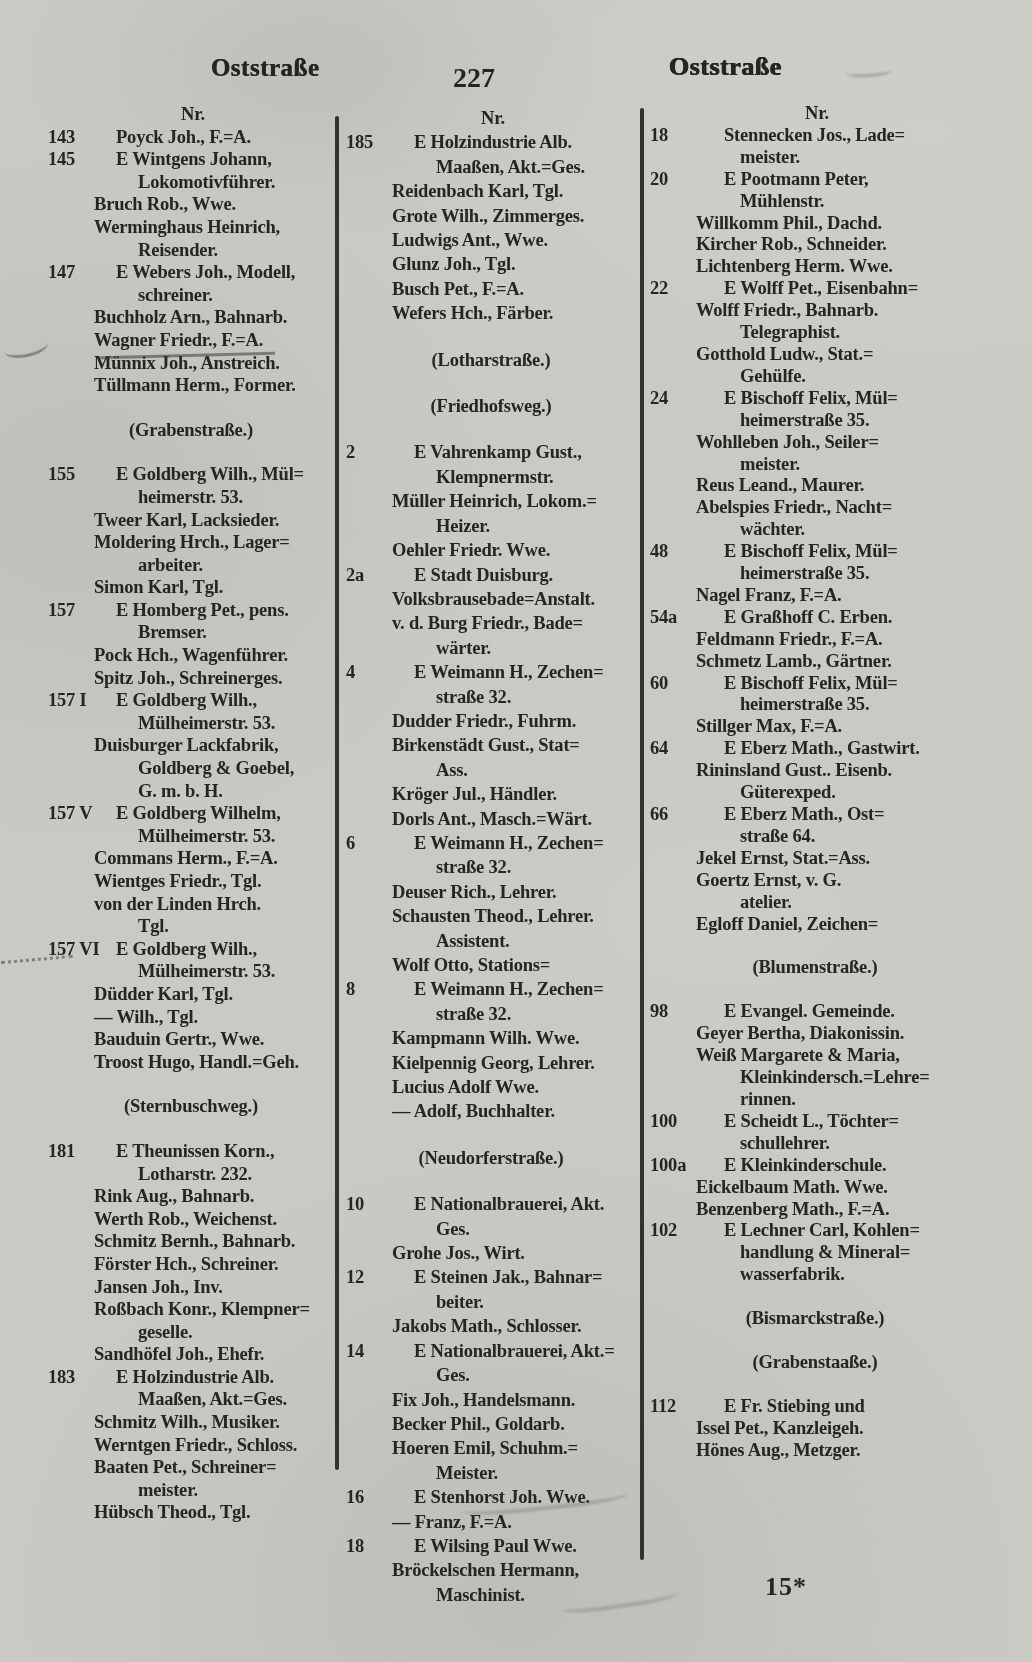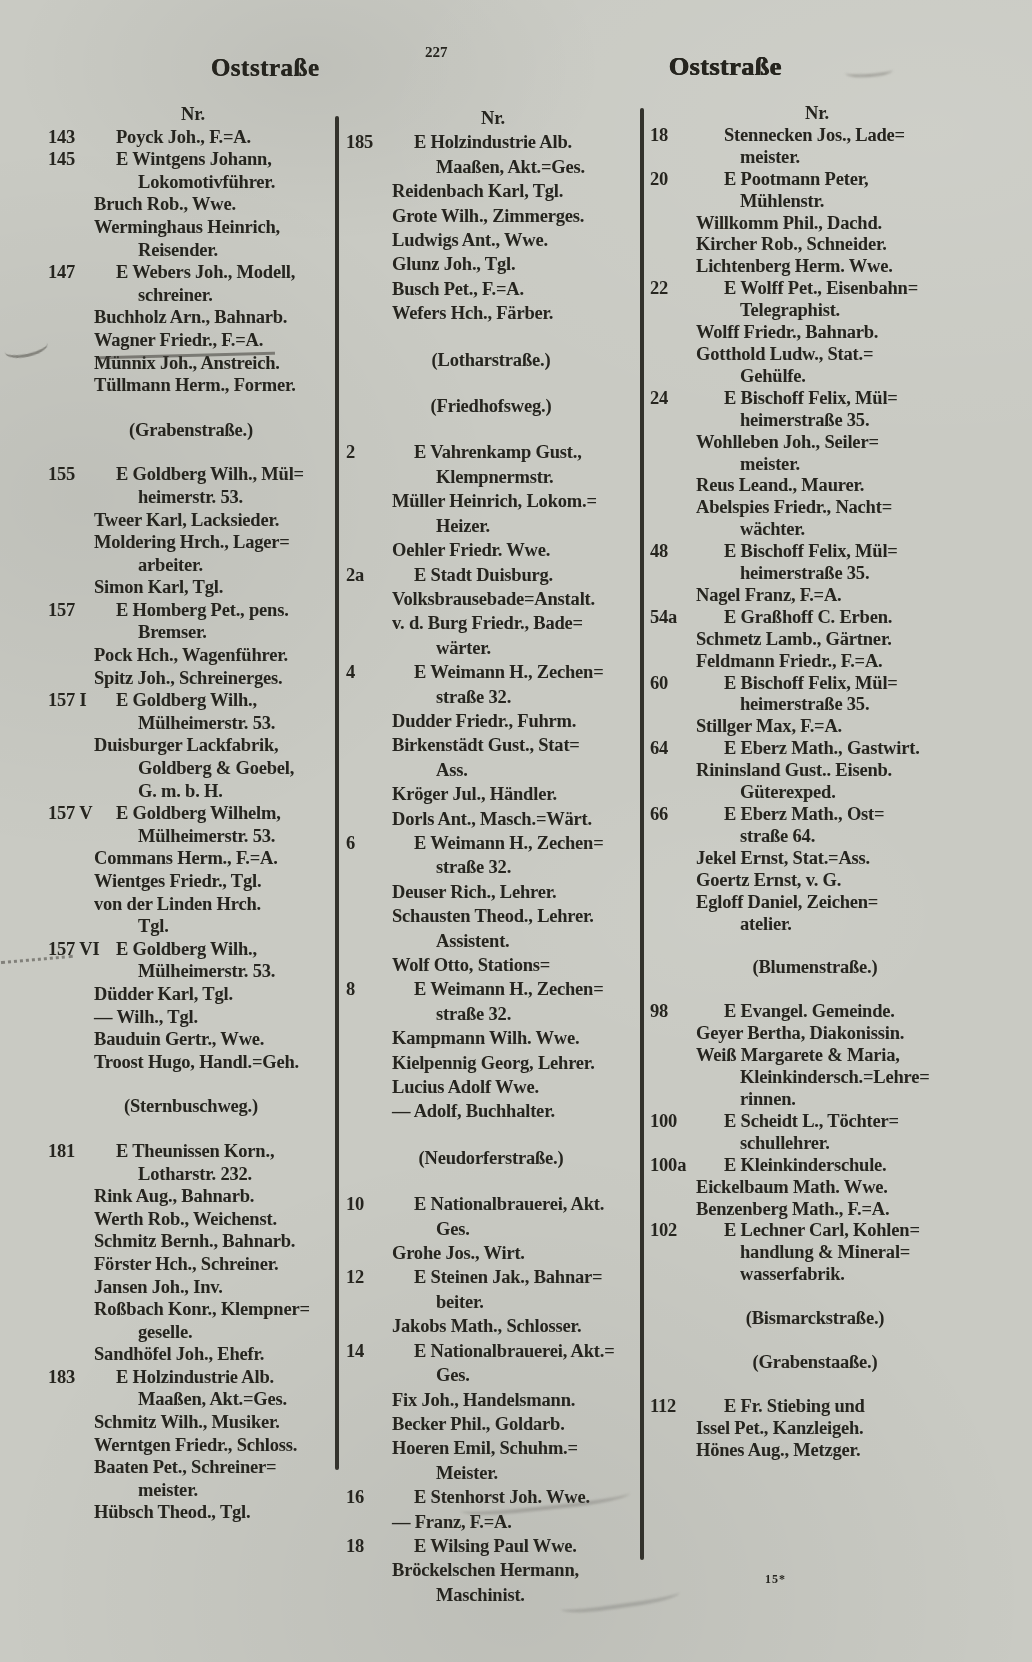--- a/index.html
+++ b/index.html
@@ -10,40 +10,40 @@
       radial-gradient(700px 600px at 8% 30%, rgba(0,0,0,.05), transparent 60%),
       radial-gradient(800px 700px at 50% 96%, rgba(0,0,0,.06), transparent 65%),
       radial-gradient(500px 300px at 30% 4%, rgba(0,0,0,.05), transparent 60%),
       radial-gradient(400px 250px at 70% 55%, rgba(255,255,255,.06), transparent 60%),
       #c9cac3;
     font-family:"Liberation Serif","DejaVu Serif",serif;
     color:#26251f;
   }
   .hdr{position:absolute;font-weight:700;}
   .h-left{left:180px;top:54px;width:170px;text-align:center;font-size:25px;letter-spacing:.5px;text-shadow:.5px 0 currentColor;}
-  .h-num{left:425px;top:44px;width:70px;text-align:left;font-size:15px;}
+  .h-num{left:425px;top:62px;width:70px;text-align:right;font-size:28px;}
   .h-right{left:640px;top:52px;width:170px;text-align:center;font-size:26px;letter-spacing:.5px;text-shadow:.8px 0 currentColor,.4px .4px currentColor;}
   .rule{position:absolute;width:3.5px;background:#33322c;border-radius:2px;}
   .rule1{left:335px;top:116px;height:1354px;}
   .rule2{left:640px;top:108px;height:1452px;}
   .col{position:absolute;}
   .col-1{left:48px;top:103px;width:286px;}
   .col-2{left:346px;top:106px;width:290px;}
   .col-3{left:650px;top:103px;width:330px;}
   .col-1 .line{line-height:22.6px;}
   .col-2 .line{line-height:24.4px;}
   .col-3 .line{line-height:21.9px;}
   .line{display:flex;font-size:18.5px;font-weight:700;white-space:nowrap;letter-spacing:-0.2px;}
   .line .num{flex:none;min-width:56px;margin-right:12px;}
   .col-3 .line .num{min-width:62px;}
   .line.nr{padding-left:4px;justify-content:center;}
   .line.sub{padding-left:46px;}
   .line.cont{padding-left:90px;}
   .line.street{justify-content:center;margin:22px 0;padding-left:0;}
-  .footer{position:absolute;left:765px;top:1572px;font-size:12px;font-weight:700;letter-spacing:1px;}
+  .footer{position:absolute;left:765px;top:1572px;font-size:26px;font-weight:700;letter-spacing:1px;}
   .mark{position:absolute;pointer-events:none;}
   .mark-strike{left:100px;top:354px;width:175px;height:3px;background:rgba(62,60,55,.55);transform:rotate(-1.5deg);filter:blur(.4px);}
   .mark-margin1{left:4px;top:338px;width:44px;height:16px;border-bottom:3px solid rgba(70,68,62,.5);border-radius:50%;transform:rotate(-12deg);filter:blur(.6px);}
   .mark-margin2{left:0px;top:938px;width:72px;height:20px;border-bottom:3px dotted rgba(70,68,62,.55);transform:rotate(-5deg);filter:blur(.5px);}
   .mark-bottom1{left:460px;top:1490px;width:170px;height:16px;border-bottom:4px solid rgba(95,93,88,.3);border-radius:40%;transform:rotate(-6deg);filter:blur(1.2px);}
   .mark-bottom2{left:560px;top:1590px;width:120px;height:14px;border-bottom:4px solid rgba(95,93,88,.28);border-radius:40%;transform:rotate(-8deg);filter:blur(1.3px);}
   .mark-header{left:845px;top:66px;width:48px;height:8px;border-bottom:3px solid rgba(85,83,78,.35);border-radius:50%;transform:rotate(-4deg);filter:blur(.8px);}
 </style>
 </head>
 <body>
@@ -452,25 +452,25 @@
     <div class="line sub">
       <span class="txt">Kircher Rob., Schneider.</span>
     </div>
     <div class="line sub">
       <span class="txt">Lichtenberg Herm. Wwe.</span>
     </div>
     <div class="line num">
       <span class="num">22</span>
       <span class="txt">E Wolff Pet., Eisenbahn=</span>
     </div>
+    <div class="line sub">
+      <span class="txt">Wolff Friedr., Bahnarb.</span>
+    </div>
     <div class="line cont">
       <span class="txt">Telegraphist.</span>
-    </div>
-    <div class="line sub">
-      <span class="txt">Wolff Friedr., Bahnarb.</span>
     </div>
     <div class="line sub">
       <span class="txt">Gotthold Ludw., Stat.=</span>
     </div>
     <div class="line cont">
       <span class="txt">Gehülfe.</span>
     </div>
     <div class="line num">
       <span class="num">24</span>
       <span class="txt">E Bischoff Felix, Mül=</span>
@@ -501,24 +501,24 @@
       <span class="txt">heimerstraße 35.</span>
     </div>
     <div class="line sub">
       <span class="txt">Nagel Franz, F.=A.</span>
     </div>
     <div class="line num">
       <span class="num">54a</span>
       <span class="txt">E Graßhoff C. Erben.</span>
     </div>
     <div class="line sub">
+      <span class="txt">Feldmann Friedr., F.=A.</span>
+    </div>
+    <div class="line sub">
       <span class="txt">Schmetz Lamb., Gärtner.</span>
-    </div>
-    <div class="line sub">
-      <span class="txt">Feldmann Friedr., F.=A.</span>
     </div>
     <div class="line num">
       <span class="num">60</span>
       <span class="txt">E Bischoff Felix, Mül=</span>
     </div>
     <div class="line cont">
       <span class="txt">heimerstraße 35.</span>
     </div>
     <div class="line sub">
       <span class="txt">Stillger Max, F.=A.</span>
@@ -539,25 +539,25 @@
     </div>
     <div class="line cont">
       <span class="txt">straße 64.</span>
     </div>
     <div class="line sub">
       <span class="txt">Jekel Ernst, Stat.=Ass.</span>
     </div>
     <div class="line sub">
       <span class="txt">Goertz Ernst, v. G.</span>
     </div>
+    <div class="line cont">
+      <span class="txt">atelier.</span>
+    </div>
     <div class="line sub">
       <span class="txt">Egloff Daniel, Zeichen=</span>
-    </div>
-    <div class="line cont">
-      <span class="txt">atelier.</span>
     </div>
     <div class="line street">
       <span class="txt">(Blumenstraße.)</span>
     </div>
     <div class="line num">
       <span class="num">98</span>
       <span class="txt">E Evangel. Gemeinde.</span>
     </div>
     <div class="line sub">
       <span class="txt">Geyer Bertha, Diakonissin.</span>

